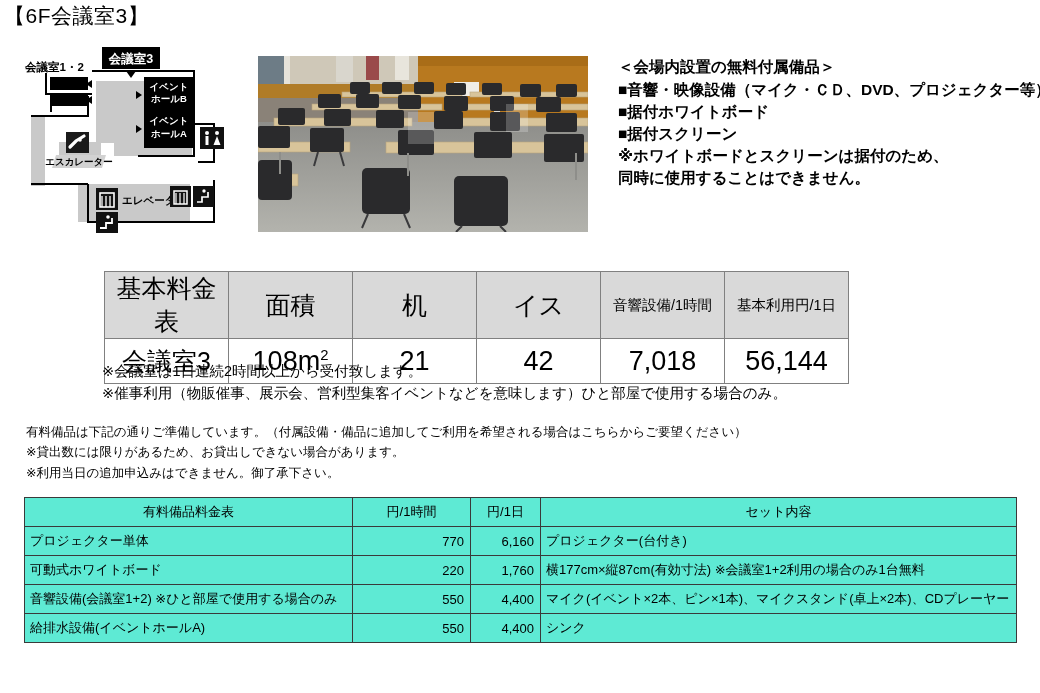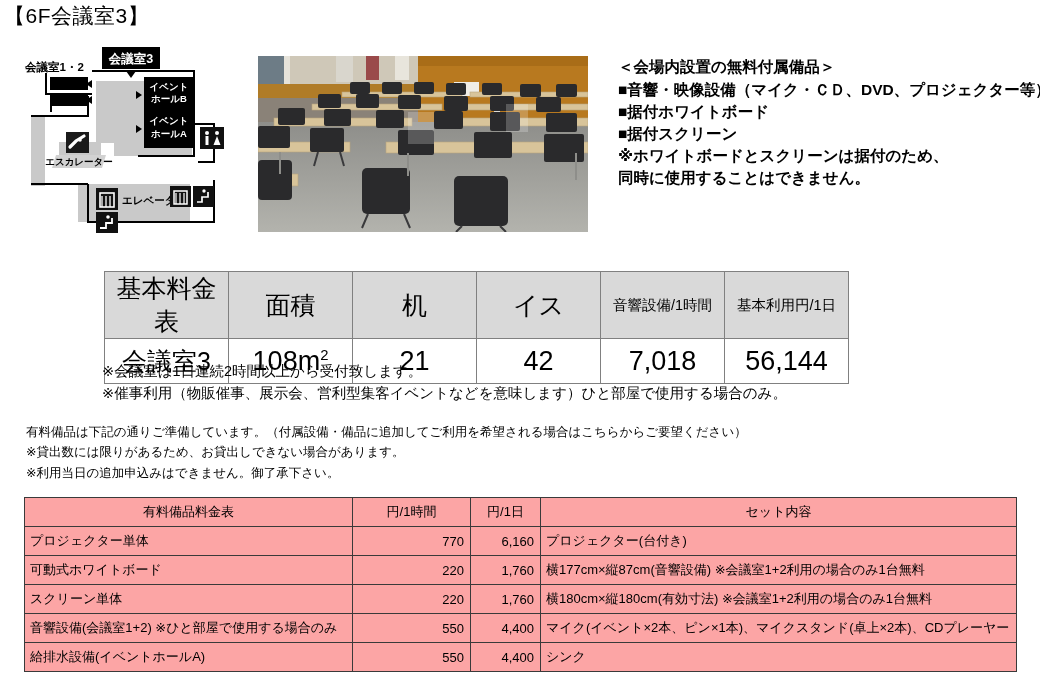--- a/index.html
+++ b/index.html
@@ -105,21 +105,21 @@
     table-layout: fixed;
     width: 992px;
     font-size: 13px;
   }
   table.paid th, table.paid td {
     border: 1px solid #3a3a3a;
     height: 29px;
     padding: 0 5px;
     font-weight: 400;
     vertical-align: middle;
-    background: #fca5a5;
+    background: #5eead4;
   }
   table.paid th { text-align: center; }
   table.paid td.name  { text-align: left; }
   table.paid td.num   { text-align: right; padding-right: 6px; }
   table.paid td.setc  { text-align: left; }
   col.c-name { width: 328px; }
   col.c-hour { width: 118px; }
   col.c-day  { width: 70px; }
   col.c-set  { width: 476px; }
 </style>
@@ -373,27 +373,21 @@
       <tr>
         <td class="name">プロジェクター単体</td>
         <td class="num">770</td>
         <td class="num">6,160</td>
         <td class="setc">プロジェクター(台付き)</td>
       </tr>
       <tr>
         <td class="name">可動式ホワイトボード</td>
         <td class="num">220</td>
         <td class="num">1,760</td>
-        <td class="setc">横177cm×縦87cm(音響設備) ※会議室1+2利用の場合のみ1台無料</td>
-      </tr>
-      <tr>
-        <td class="name">スクリーン単体</td>
-        <td class="num">220</td>
-        <td class="num">1,760</td>
-        <td class="setc">横180cm×縦180cm(有効寸法) ※会議室1+2利用の場合のみ1台無料</td>
+        <td class="setc">横177cm×縦87cm(有効寸法) ※会議室1+2利用の場合のみ1台無料</td>
       </tr>
       <tr>
         <td class="name">音響設備(会議室1+2) ※ひと部屋で使用する場合のみ</td>
         <td class="num">550</td>
         <td class="num">4,400</td>
         <td class="setc">マイク(イベント×2本、ピン×1本)、マイクスタンド(卓上×2本)、CDプレーヤー</td>
       </tr>
       <tr>
         <td class="name">給排水設備(イベントホールA)</td>
         <td class="num">550</td>

